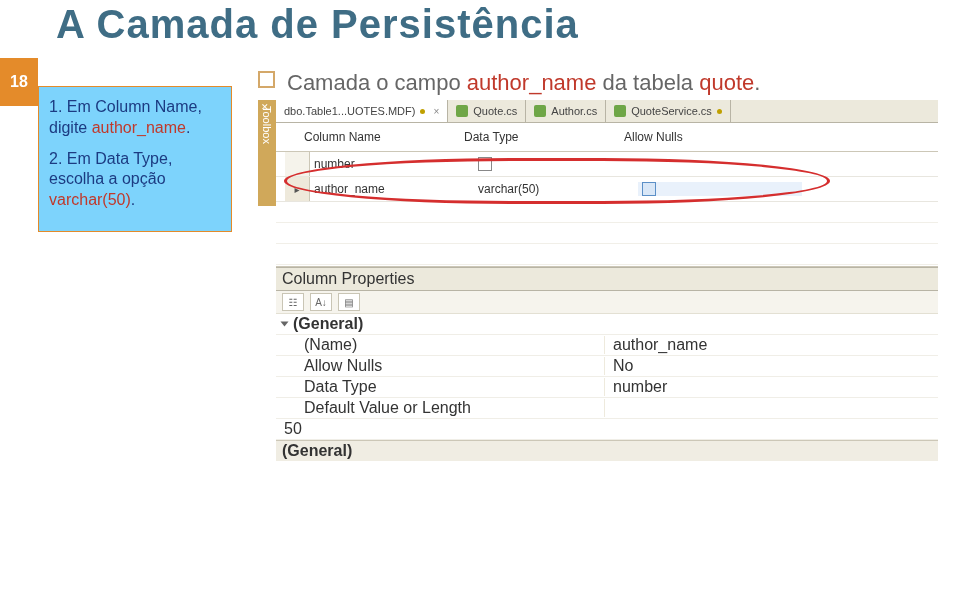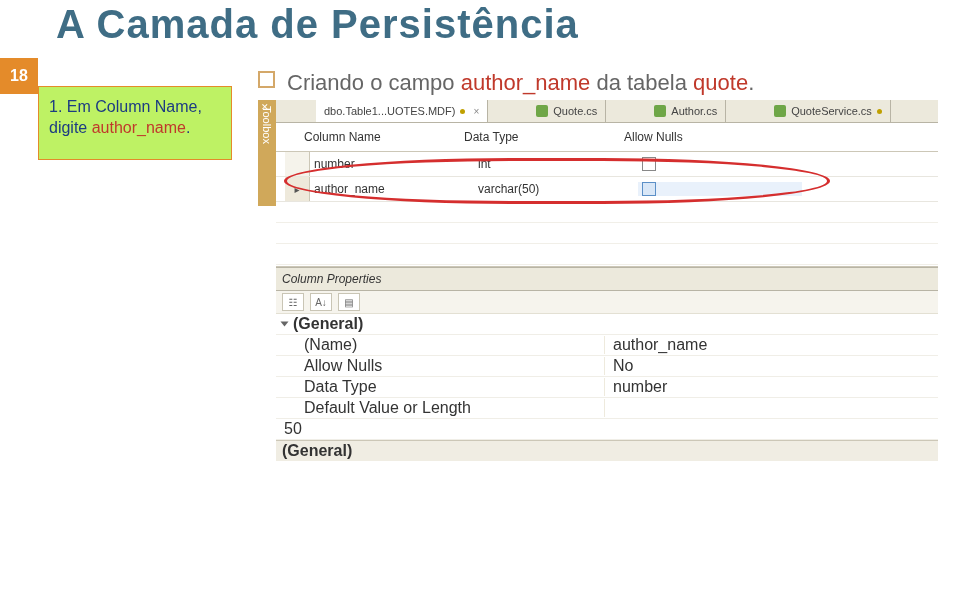--- a/index.html
+++ b/index.html
@@ -25,36 +25,36 @@
     font-size: 40px;
     font-weight: 700;
     color: #3f6d85;
     letter-spacing: 1px;
   }
   .pagenum {
     position: absolute;
     left: 0;
     top: 58px;
     width: 38px;
-    height: 36px;
+    height: 48px;
     background: #e48b2a;
     color: #fff;
     font-size: 16px;
     font-weight: 600;
     display: flex;
     align-items: center;
     justify-content: center;
   }
   .sidebox {
     position: absolute;
     left: 38px;
     top: 86px;
     width: 172px;
     border: 1px solid #e48b2a;
-    background: #bef264;
+    background: #7dd3fc;
     padding: 10px 10px;
     font-size: 16px;
     line-height: 1.3;
     color: #1c3b82;
   }
   .sidebox .item { margin-bottom: 10px; }
   .sidebox .col-kw { color: #1c3b82; }
   .sidebox .col-val { color: #c0392b; }
   .bullet-line {
     position: absolute;
@@ -127,21 +127,20 @@
   }
   .tabbar .tab {
     display: flex;
     align-items: center;
     padding: 0 8px;
     gap: 5px;
     border-right: 1px solid #b8b4a5;
     background: #ece9dc;
     color: #444;
     white-space: nowrap;
-    margin-left: 40px;
   }
   .tabbar .tab.active {
     background: #fff;
     font-weight: 400;
   }
   .tabbar .tab .dot {
     width: 5px; height: 5px; border-radius: 50%; background: #c0a000;
   }
   .tabbar .tab .close { color: #888; font-size: 10px; margin-left: 3px; }
   .tabbar .tab .ficon {
@@ -211,23 +210,22 @@
 
   
   .proppane {
     border-top: 1px solid #b8b4a5;
   }
   .proppane .pphdr {
     height: 22px;
     background: #ece9dc;
     display: flex; align-items: center;
     padding-left: 6px;
-    font-size: 12px;
+    font-size: 16px;
     border-bottom: 1px solid #b8b4a5;
-    font-style: italic;
   }
   .proppane .toolbar {
     height: 22px;
     display: flex; align-items: center; gap: 6px;
     background: #f6f4ed;
     border-bottom: 1px solid #e3e0d3;
     padding-left: 6px;
   }
   .proppane .toolbar .tbtn {
     width: 20px; height: 16px;
@@ -280,24 +278,27 @@
 <body>
 <div class="slide">
 
   <div class="title">A Camada de Persistência</div>
   <div class="pagenum">18</div>
 
   <div class="sidebox">
     <div class="item">
       <span>1. Em </span><span class="col-kw">Column Name</span><span>, digite </span><span class="col-val">author_name</span><span>.</span>
     </div>
+    <div class="item">
+      <span>2. Em </span><span class="col-kw">Data Type</span><span>, escolha a opção </span><span class="col-val">varchar(50)</span><span>.</span>
+    </div>
   </div>
 
   <div class="bullet-line">
-    <span class="sq"></span><span>Criando o campo </span><span class="kw">author_name</span><span> da tabela </span><span class="kw">quote</span><span>.</span>
+    <span class="sq"></span><span>Camada o campo </span><span class="kw">author_name</span><span> da tabela </span><span class="kw">quote</span><span>.</span>
   </div>
 
   <div class="vs">
     <div class="toolbox-tab">
       <span class="pin">✕</span>
       <span>Toolbox</span>
     </div>
     <div class="vs-inner">
       <div class="tabbar">
         <div class="tab active">
@@ -322,21 +323,20 @@
 
       <div class="gridhead">
         <div class="col1">Column Name</div>
         <div class="col2">Data Type</div>
         <div class="col3">Allow Nulls</div>
       </div>
 
       <div class="gridrow">
         <div class="rowhead"></div>
         <div class="c1">number</div>
-        <div class="c2">int</div>
         <div class="c3">
             <span class="chk"></span>
           </div>
       </div>
       <div class="gridrow sel">
         <div class="rowhead"></div>
         <div class="c1">author_name</div>
         <div class="c2">varchar(50)</div>
         <div class="c3">
             <span class="chk"></span>

